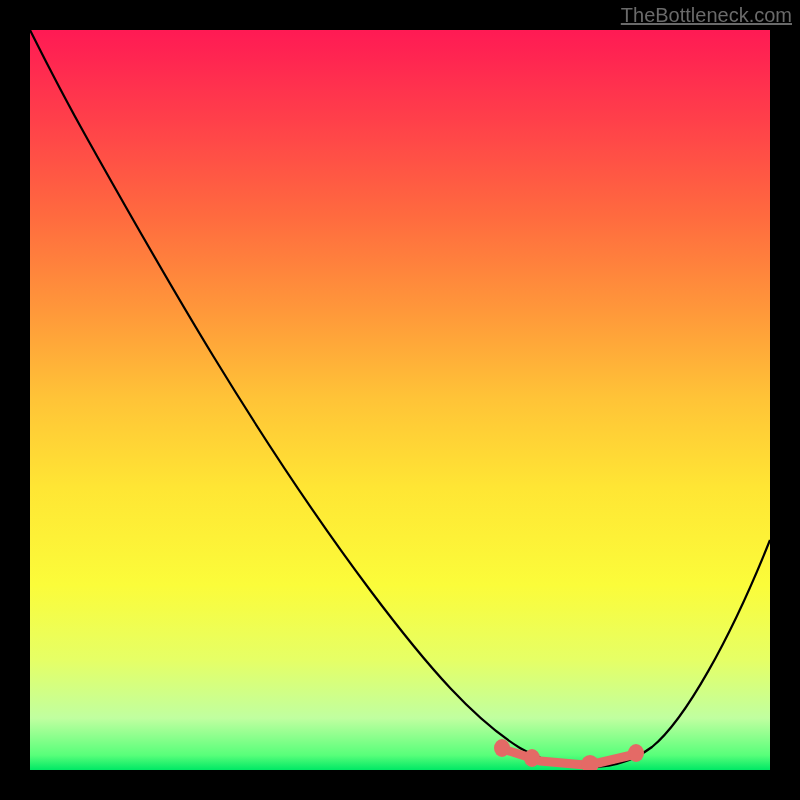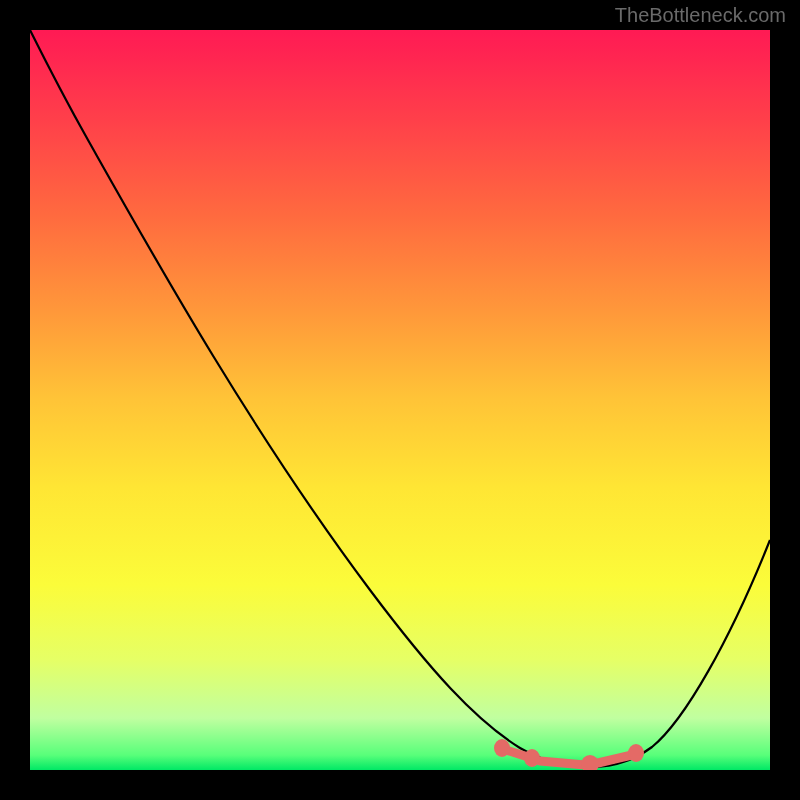--- a/index.html
+++ b/index.html
@@ -7,24 +7,25 @@
     padding: 0;
     width: 800px;
     height: 800px;
     background: #000;
     position: relative;
     font-family: Arial, Helvetica, sans-serif;
   }
   .attribution {
     position: absolute;
     top: 4px;
-    right: 14px;
+    right: 8px;
     color: #6a6a6a;
     font-size: 20px;
     font-weight: 400;
+    text-decoration: underline;
   }
   .plot-area {
     position: absolute;
     left: 30px;
     top: 30px;
     width: 740px;
     height: 740px;
     background: linear-gradient(to bottom,
       #ff1a54 0%,
       #ff3f4a 12%,

